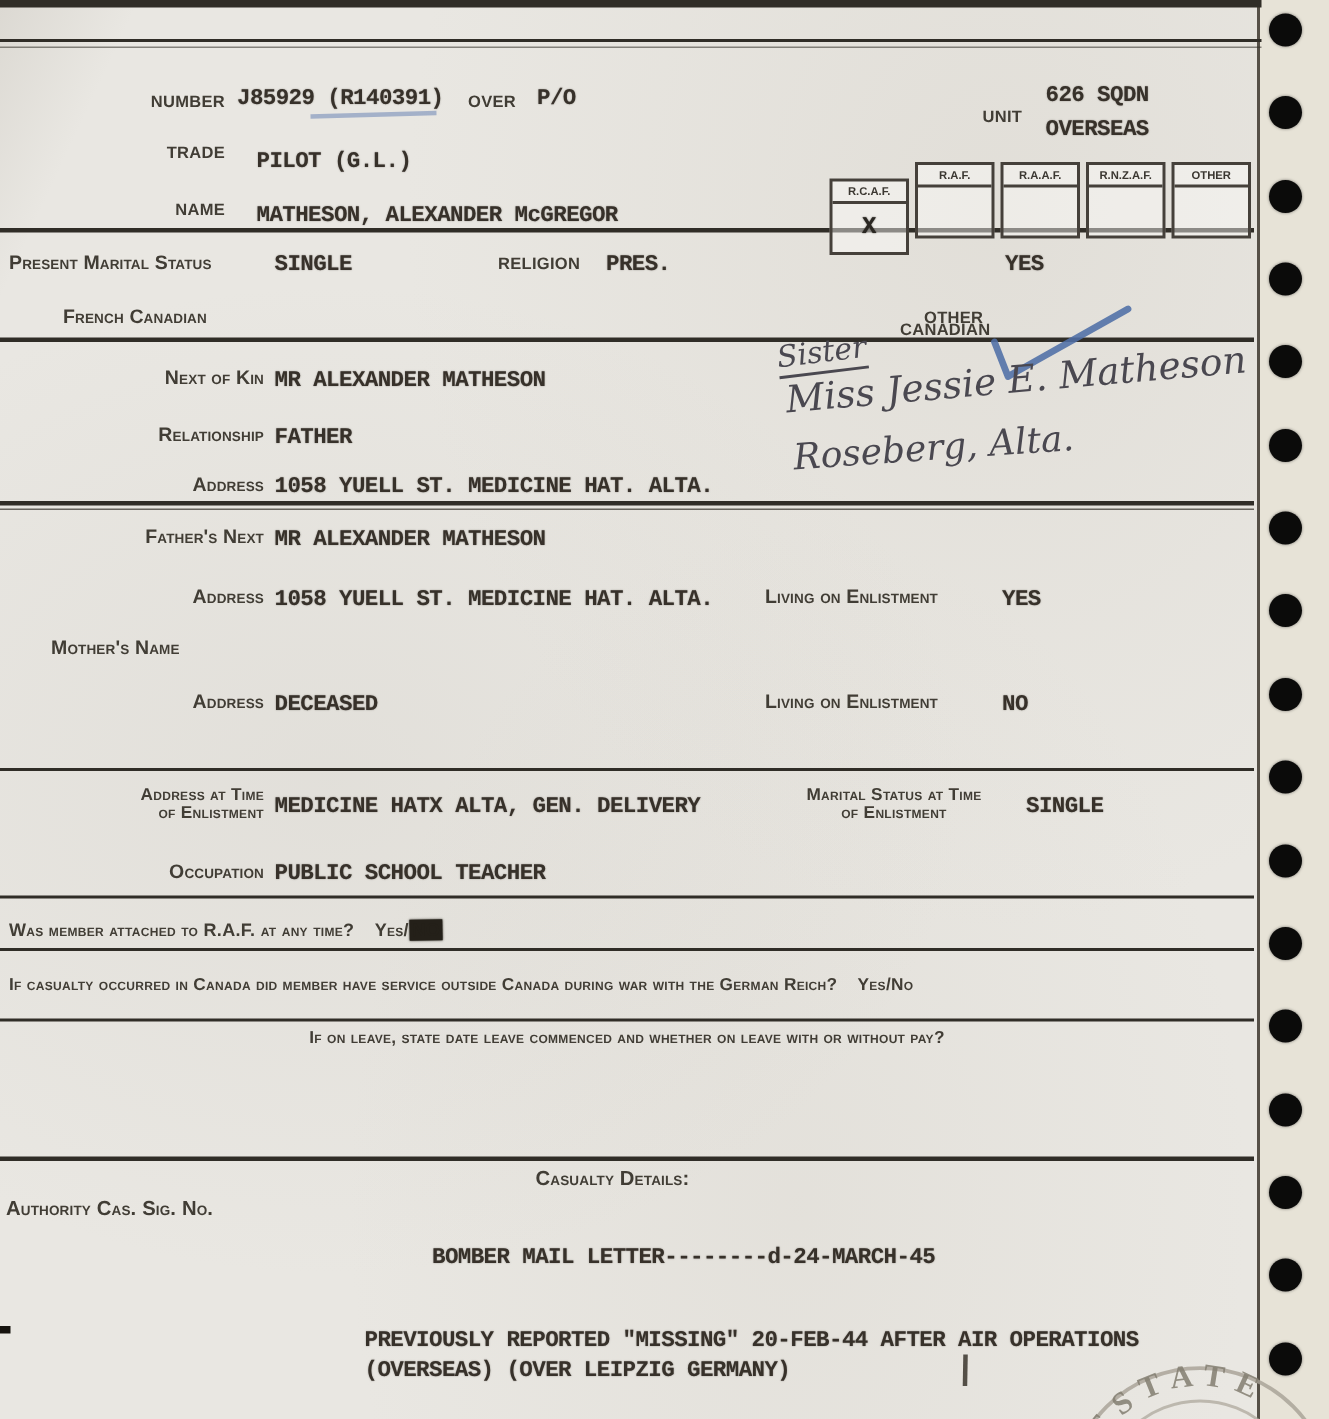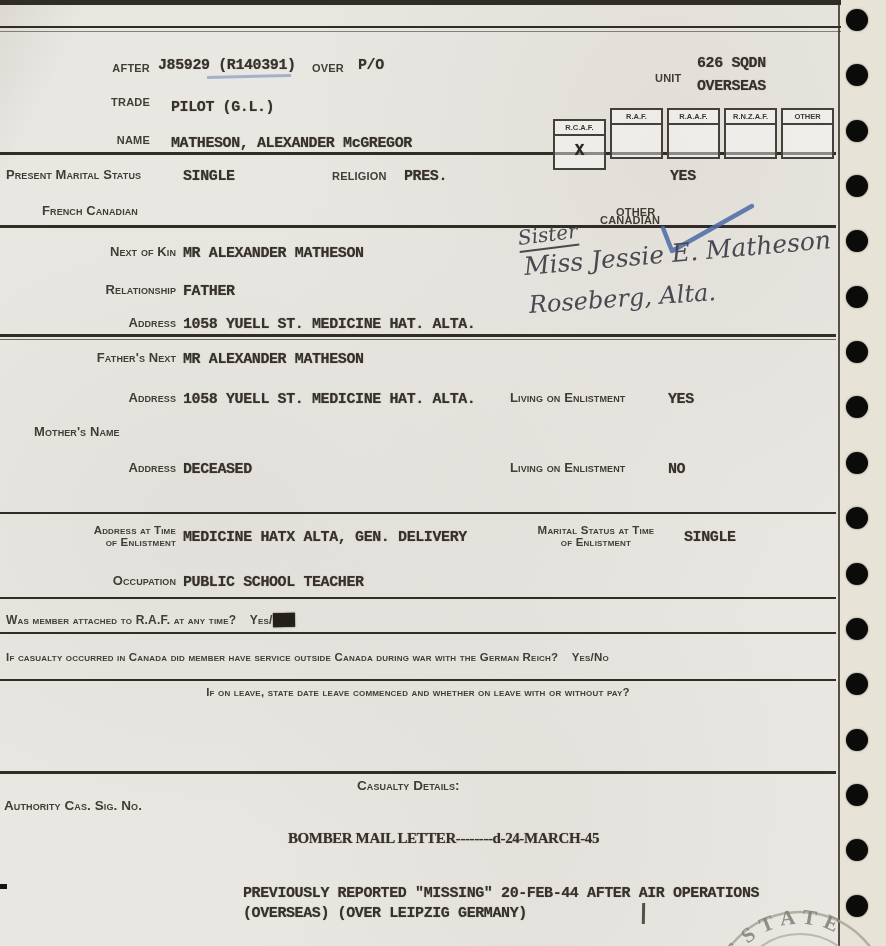--- a/index.html
+++ b/index.html
@@ -77,21 +77,21 @@
   <div class="r" style="top:225px;width:836px;height:3px;"></div>
   <div class="r" style="top:334px;width:836px;height:3px;"></div>
   <div class="r" style="top:339px;width:836px;height:1px;opacity:.7;"></div>
   <div class="r" style="top:512px;width:836px;height:2px;"></div>
   <div class="r" style="top:597px;width:836px;height:2px;"></div>
   <div class="r" style="top:632px;width:836px;height:2px;"></div>
   <div class="r" style="top:679px;width:836px;height:2px;"></div>
   <div class="r" style="top:771px;width:836px;height:3px;"></div>
 
 
-  <div class="lbl rt" style="left:40px;width:110px;top:62px;">AFTER</div>
+  <div class="lbl rt" style="left:40px;width:110px;top:62px;">NUMBER</div>
   <div class="typed" style="left:158px;top:57px;">J85929 (R140391)</div>
   <div class="mark" style="left:207px;top:75px;width:84px;height:3px;background:rgba(80,110,170,.45);transform:rotate(-1.5deg);"></div>
   <div class="lbl" style="left:312px;top:62px;">OVER</div>
   <div class="typed" style="left:358px;top:57px;">P/O</div>
   <div class="lbl" style="left:655px;top:72px;text-align:right;">UNIT</div>
   <div class="typed" style="left:697px;top:55px;">626 SQDN</div>
   <div class="typed" style="left:697px;top:78px;">OVERSEAS</div>
   <div class="lbl rt" style="left:40px;width:110px;top:96px;">TRADE</div>
   <div class="typed" style="left:171px;top:99px;">PILOT (G.L.)</div>
   <div class="lbl rt" style="left:40px;width:110px;top:134px;">NAME</div>
@@ -173,21 +173,21 @@
     <span class="q-ans">Yes/</span><span class="struck">NO</span>
   </div>
   <div class="lbl sc-sm" style="left:0;width:836px;top:686px;text-align:center;">If on leave, state date leave commenced and whether on leave with or without pay?</div>
   <div class="lbl sc-sm" style="left:6px;top:651px;">
     <span>If casualty occurred in Canada did member have service outside Canada during war with the German Reich?</span>
     <span class="q-ans">Yes/No</span>
   </div>
 
   <div class="lbl sc" style="left:357px;top:778px;font-size:13.5px;">Casualty Details:</div>
   <div class="lbl sc" style="left:4px;top:798px;font-size:13.5px;">Authority Cas. Sig. No.</div>
-  <div class="typed" style="left:288px;top:830px;font-family:Liberation Serif, serif;">BOMBER MAIL LETTER--------d-24-MARCH-45</div>
+  <div class="typed" style="left:288px;top:830px;">BOMBER MAIL LETTER--------d-24-MARCH-45</div>
   <div class="typed" style="left:243px;top:885px;">PREVIOUSLY REPORTED "MISSING" 20-FEB-44 AFTER AIR OPERATIONS</div>
   <div class="typed" style="left:243px;top:905px;">(OVERSEAS) (OVER LEIPZIG GERMANY)</div>
 
   <div class="mark" style="left:0;top:884px;width:7px;height:5px;background:#17140f;"></div>
   <div class="mark" style="left:642px;top:903px;width:2.5px;height:21px;background:#3a352d;opacity:.85;transform:rotate(1deg);"></div>
 
   <svg style="position:absolute;left:628px;top:880px;" width="258" height="66" viewBox="0 0 258 66">
     <circle cx="172" cy="120" r="88" fill="none" stroke="#a6a095" stroke-width="2.5" opacity="0.8"></circle>
     <circle cx="172" cy="120" r="66" fill="none" stroke="#aaa499" stroke-width="2" opacity="0.7"></circle>
     <path id="stampArc" d="M 103,88 A 76,76 0 0 1 241,88" fill="none"></path>

